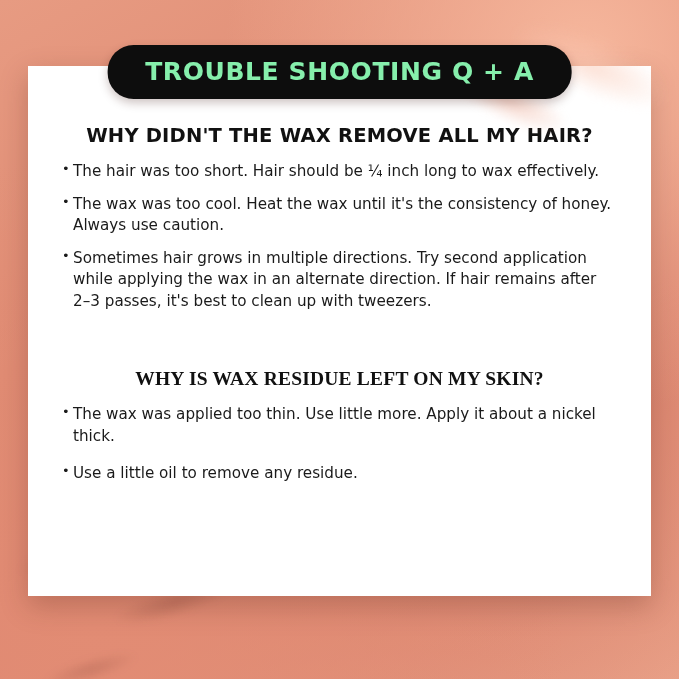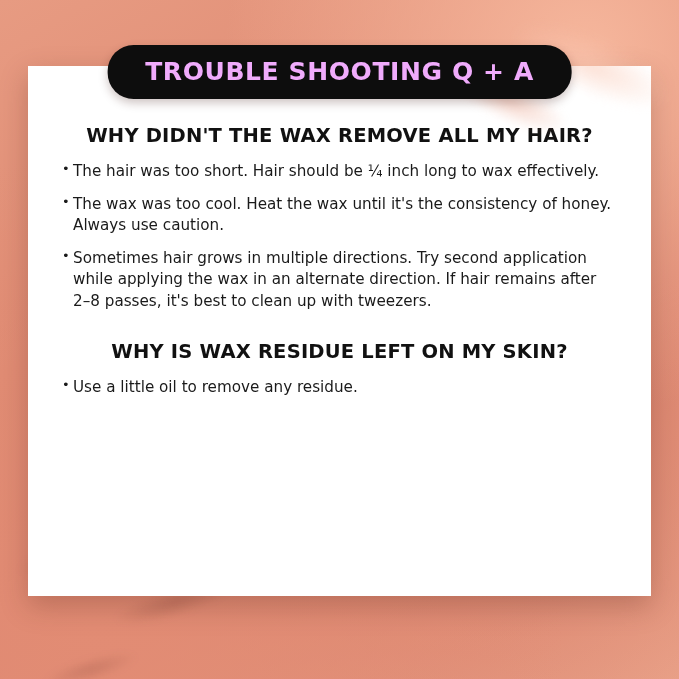--- a/index.html
+++ b/index.html
@@ -67,21 +67,21 @@
     box-sizing: border-box;
   }
 
   
   #title-pill {
     position: absolute;
     left: 50%;
     top: 45px;
     transform: translateX(-50%);
     background: #0d0d0d;
-    color: #f0abfc;
+    color: #86efac;
     border-radius: 26px;
     padding: 14px 38px 15px 38px;
     text-align: center;
     white-space: nowrap;
     z-index: 5;
     box-shadow: 0 4px 10px rgba(60,20,15,0.25);
   }
   #title-pill .title-text {
     font-family: "DejaVu Sans", sans-serif;
     font-weight: bold;
@@ -104,21 +104,22 @@
   .section-heading {
     text-align: center;
     font-family: "DejaVu Sans", sans-serif;
     font-weight: bold;
     font-size: 19.5px;
     letter-spacing: 0.2px;
     color: #111111;
     margin: 0 0 14px 0;
   }
   .section-2 .section-heading {
-    margin-top: 28px;
+    margin-top: 56px;
+    font-family: Liberation Serif, serif;
   }
 
   ul.bullets {
     list-style: none;
     margin: 0;
     padding: 0;
   }
   ul.bullets li {
     position: relative;
     padding-left: 11px;
@@ -147,27 +148,28 @@
 
   <div id="card">
 
     <div class="content">
 
       <div class="section-1">
         <h2 class="section-heading">WHY DIDN'T THE WAX REMOVE ALL MY HAIR?</h2>
         <ul class="bullets">
           <li>The hair was too short. Hair should be ¼ inch long to wax effectively.</li>
           <li>The wax was too cool. Heat the wax until it's the consistency of honey. Always use caution.</li>
-          <li>Sometimes hair grows in multiple directions. Try second application while applying the wax in an alternate direction. If hair remains after 2–8 passes, it's best to clean up with tweezers.</li>
+          <li>Sometimes hair grows in multiple directions. Try second application while applying the wax in an alternate direction. If hair remains after 2–3 passes, it's best to clean up with tweezers.</li>
         </ul>
       </div>
 
       <div class="section-2">
         <h2 class="section-heading">WHY IS WAX RESIDUE LEFT ON MY SKIN?</h2>
         <ul class="bullets">
+          <li>The wax was applied too thin. Use little more. Apply it about a nickel thick.</li>
           <li>Use a little oil to remove any residue.</li>
         </ul>
       </div>
 
     </div>
   </div>
 
   <div id="title-pill">
     <span class="title-text">TROUBLE SHOOTING Q + A</span>
   </div>

